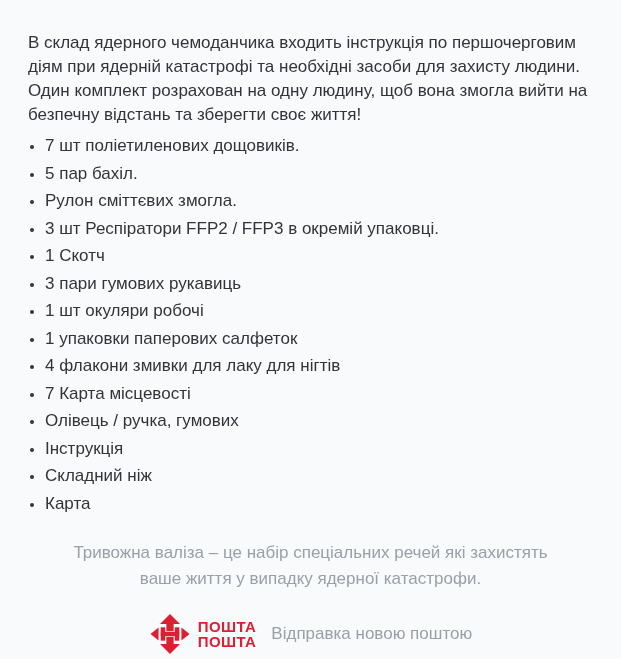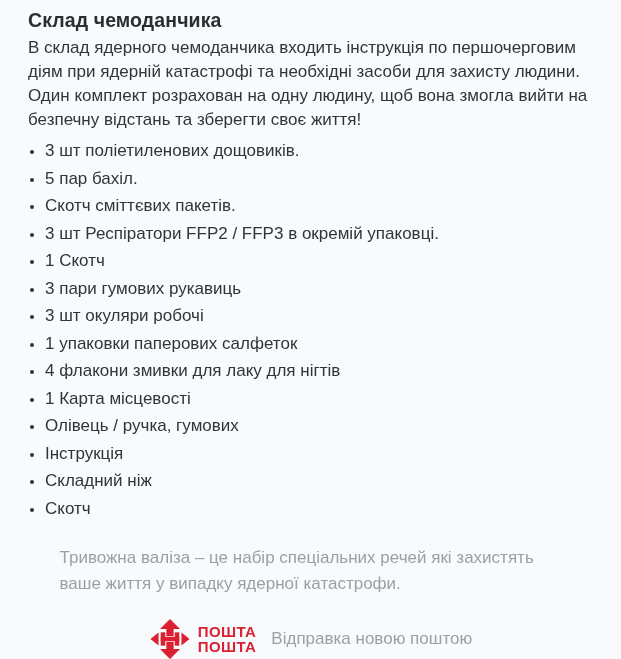--- a/index.html
+++ b/index.html
@@ -20,21 +20,21 @@
   }
   .page-title {
     margin: 0;
     font-size: 19.5px;
     line-height: 23px;
     font-weight: 700;
     color: #2b2d33;
     letter-spacing: 0.1px;
   }
   .intro {
-    margin: 4px 0 0 0;
+    margin: 22px 0 0 0;
     font-size: 17px;
     line-height: 24px;
     max-width: 570px;
     color: #32343a;
   }
   .contents-list {
     margin: 7px 0 0 0;
     padding: 0 0 0 17px;
     list-style: disc outside;
   }
@@ -44,21 +44,21 @@
     margin: 10px 0;
     color: #32343a;
   }
   .contents-list li::marker {
     color: #32343a;
     font-size: 14px;
   }
   .note {
     margin: 28px auto 0 auto;
     max-width: 502px;
-    text-align: left;
+    text-align: center;
     color: #9aa0a8;
     font-size: 17px;
     line-height: 26px;
   }
   .footer {
     margin-top: 21px;
     display: flex;
     align-items: center;
     justify-content: center;
   }
@@ -83,39 +83,38 @@
     margin-left: 15px;
     color: #9aa0a8;
     font-size: 17px;
   }
 </style>
 </head>
 <body>
 
 <div class="page">
 
-  <h2 class="page-title">Склад чемоданчика</h2>
 
   <p class="intro">В склад ядерного чемоданчика входить інструкція по першочерговим діям при ядерній катастрофі та необхідні засоби для захисту людини. Один комплект розрахован на одну людину, щоб вона змогла вийти на безпечну відстань та зберегти своє життя!</p>
 
   <ul class="contents-list">
-      <li>3 шт поліетиленових дощовиків.</li>
+      <li>7 шт поліетиленових дощовиків.</li>
       <li>5 пар бахіл.</li>
-      <li>Скотч сміттєвих пакетів.</li>
+      <li>Рулон сміттєвих змогла.</li>
       <li>3 шт Респіратори FFP2 / FFP3 в окремій упаковці.</li>
       <li>1 Скотч</li>
       <li>3 пари гумових рукавиць</li>
-      <li>3 шт окуляри робочі</li>
+      <li>1 шт окуляри робочі</li>
       <li>1 упаковки паперових салфеток</li>
       <li>4 флакони змивки для лаку для нігтів</li>
-      <li>1 Карта місцевості</li>
+      <li>7 Карта місцевості</li>
       <li>Олівець / ручка, гумових</li>
       <li>Інструкція</li>
       <li>Складний ніж</li>
-      <li>Скотч</li>
+      <li>Карта</li>
     </ul>
 
   <p class="note">Тривожна валіза – це набір спеціальних речей які захистять ваше життя у випадку ядерної катастрофи.</p>
 
   <div class="footer">
     <span class="np-logo">
       <svg class="np-icon" viewBox="0 0 44 44" xmlns="http://www.w3.org/2000/svg">
         <g fill="#da2032">
 
           <polygon points="22,1 32.5,11.5 11.5,11.5"></polygon>

